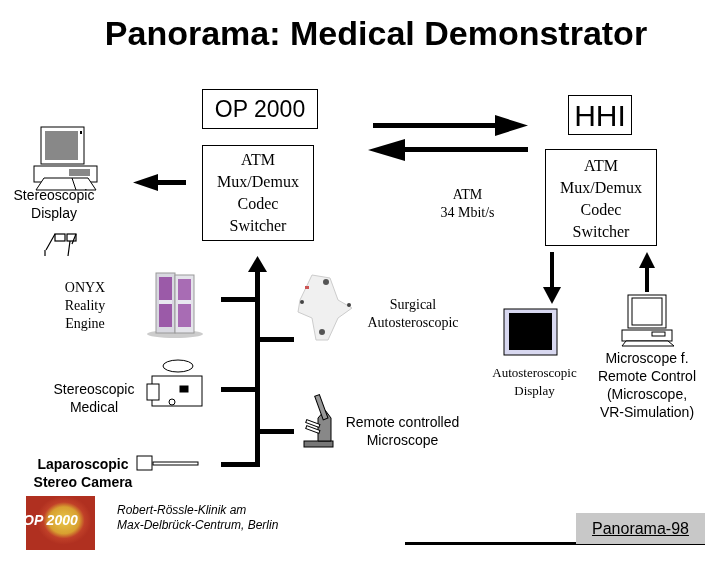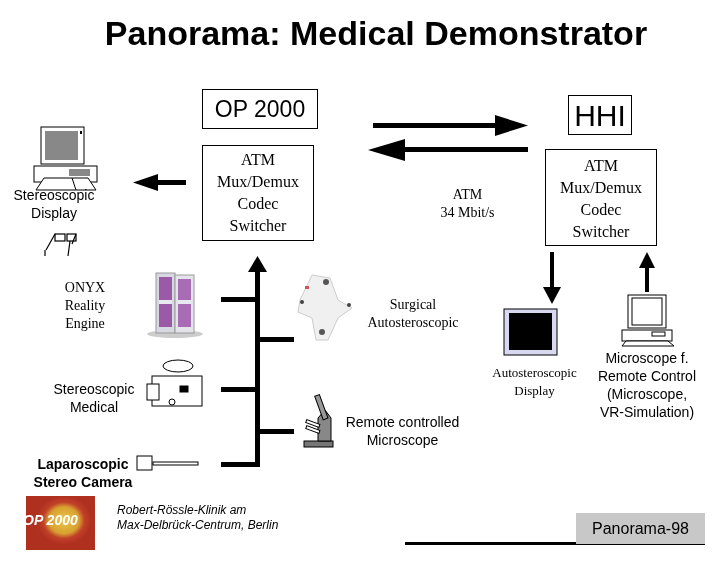--- a/index.html
+++ b/index.html
@@ -8,21 +8,21 @@
   .title { left:16px; width:720px; top:14px; text-align:center; font-weight:bold; font-size:34px; letter-spacing:0px; }
   .boxlabel { border:1px solid #000; background:#fff; font-family:"Liberation Sans", sans-serif; text-align:center; }
   .op { left:202px; top:89px; width:114px; height:38px; font-size:23px; line-height:38px; }
   .hhi { left:568px; top:95px; width:62px; height:38px; font-size:30px; line-height:40px; }
   .atmbox { font-family:"Liberation Serif", serif; font-size:16px; line-height:22px; text-align:center; border:1px solid #000; background:#fff; }
   .atm1 { left:202px; top:145px; width:112px; height:96px; padding-top:3px; box-sizing:border-box; }
   .atm2 { left:545px; top:149px; width:112px; height:97px; padding-top:5px; box-sizing:border-box; }
   .serif { font-family:"Liberation Serif", serif; font-size:14px; line-height:18px; text-align:center; }
   .sans { font-family:"Liberation Sans", sans-serif; font-size:14px; line-height:18px; text-align:center; }
   .footer-text { font-family:"Liberation Sans", sans-serif; font-weight:normal; font-style:italic; font-size:12px; line-height:15px; }
-  .badge { left:576px; top:513px; width:129px; height:31px; background:#c8c8c8; font-size:16px; line-height:31px; text-align:center; }
+  .badge { left:576px; top:513px; width:129px; height:31px; background:#c8c8c8; font-size:16px; line-height:31px; text-align:center;text-decoration:underline; }
   .logo { left:26px; top:496px; width:69px; height:54px; background:radial-gradient(ellipse 40% 45% at 55% 45%, #e8c84a 0%, #d8a030 55%, #c04028 75%, #b03020 100%); overflow:hidden; }
   .logo span { position:absolute; left:-3px; top:16px; color:#fff; font-weight:bold; font-style:italic; font-size:14px; white-space:nowrap; }
 </style>
 </head>
 <body>
 
 <div class="abs title">Panorama: Medical Demonstrator</div>
 
 <div class="abs boxlabel op">OP 2000</div>
 <div class="abs atmbox atm1">

